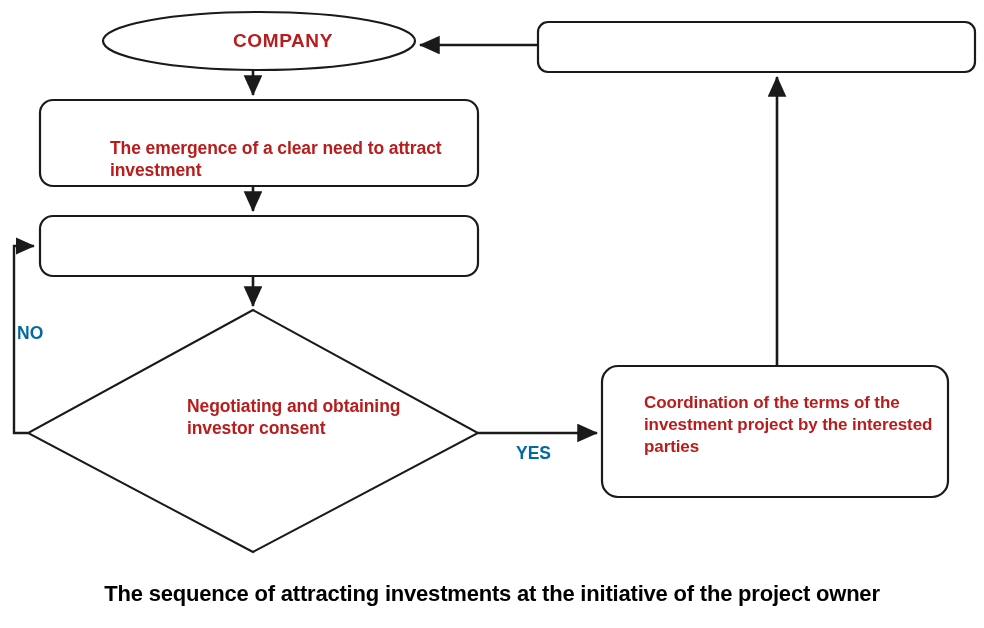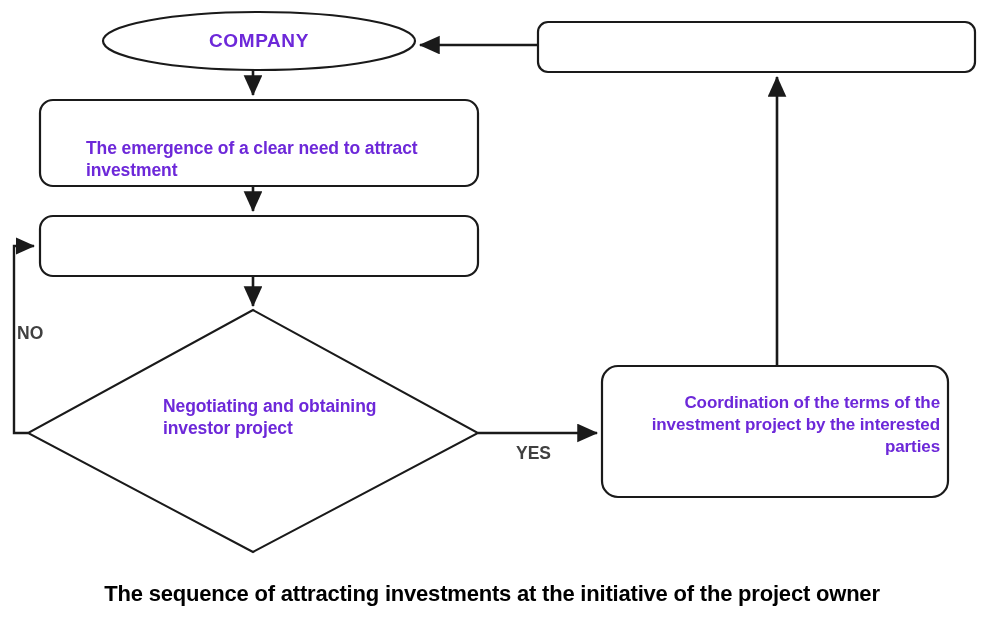--- a/index.html
+++ b/index.html
@@ -19,24 +19,25 @@
     position: absolute;
     left: 0;
     top: 0;
     width: 984px;
     height: 628px;
   }
   .node-text {
     position: absolute;
     font-family: "Liberation Sans", "DejaVu Sans", sans-serif;
     font-weight: bold;
-    color: #6d28d9;
+    color: #b91c1c;
     line-height: 1.28;
     letter-spacing: -0.1px;
     white-space: pre-line;
+    padding-left: 24px;
   }
   #company-label {
     left: 103px;
     top: 29px;
     width: 312px;
     text-align: center;
     font-size: 19px;
     letter-spacing: 0.6px;
   }
   #need-label {
@@ -58,36 +59,36 @@
     left: 163px;
     top: 395px;
     width: 230px;
     text-align: left;
     font-size: 17.5px;
   }
   #coordination-label {
     left: 620px;
     top: 392px;
     width: 320px;
-    text-align: right;
+    text-align: left;
     font-size: 17px;
   }
   #making-label {
     left: 538px;
     top: 36px;
     width: 437px;
     text-align: center;
     font-size: 17.5px;
   }
   .edge-label {
     position: absolute;
     font-family: "Liberation Sans", "DejaVu Sans", sans-serif;
     font-weight: bold;
     font-size: 17.5px;
-    color: #404040;
+    color: #0369a1;
   }
   #label-no {
     left: 17px;
     top: 323px;
   }
   #label-yes {
     left: 516px;
     top: 443px;
   }
   #caption {
@@ -140,21 +141,21 @@
     <line x1="777" y1="366" x2="777" y2="77" stroke="#1a1a1a" stroke-width="2.6" marker-end="url(#arrowhead)"></line>
 
     <line x1="538" y1="45" x2="420" y2="45" stroke="#1a1a1a" stroke-width="2.6" marker-end="url(#arrowhead)"></line>
   </svg>
 
   <div class="node-text" id="company-label">COMPANY</div>
 
   <div class="node-text" id="need-label">The emergence of a clear need to attract investment</div>
 
 
-  <div class="node-text" id="decision-label">Negotiating and obtaining investor project</div>
+  <div class="node-text" id="decision-label">Negotiating and obtaining investor consent</div>
 
   <div class="node-text" id="coordination-label">Coordination of the terms of the investment project by the interested parties</div>
 
 
   <div class="edge-label" id="label-no">NO</div>
 
   <div class="edge-label" id="label-yes">YES</div>
 
   <div id="caption">The sequence of attracting investments at the initiative of the project owner</div>
 

